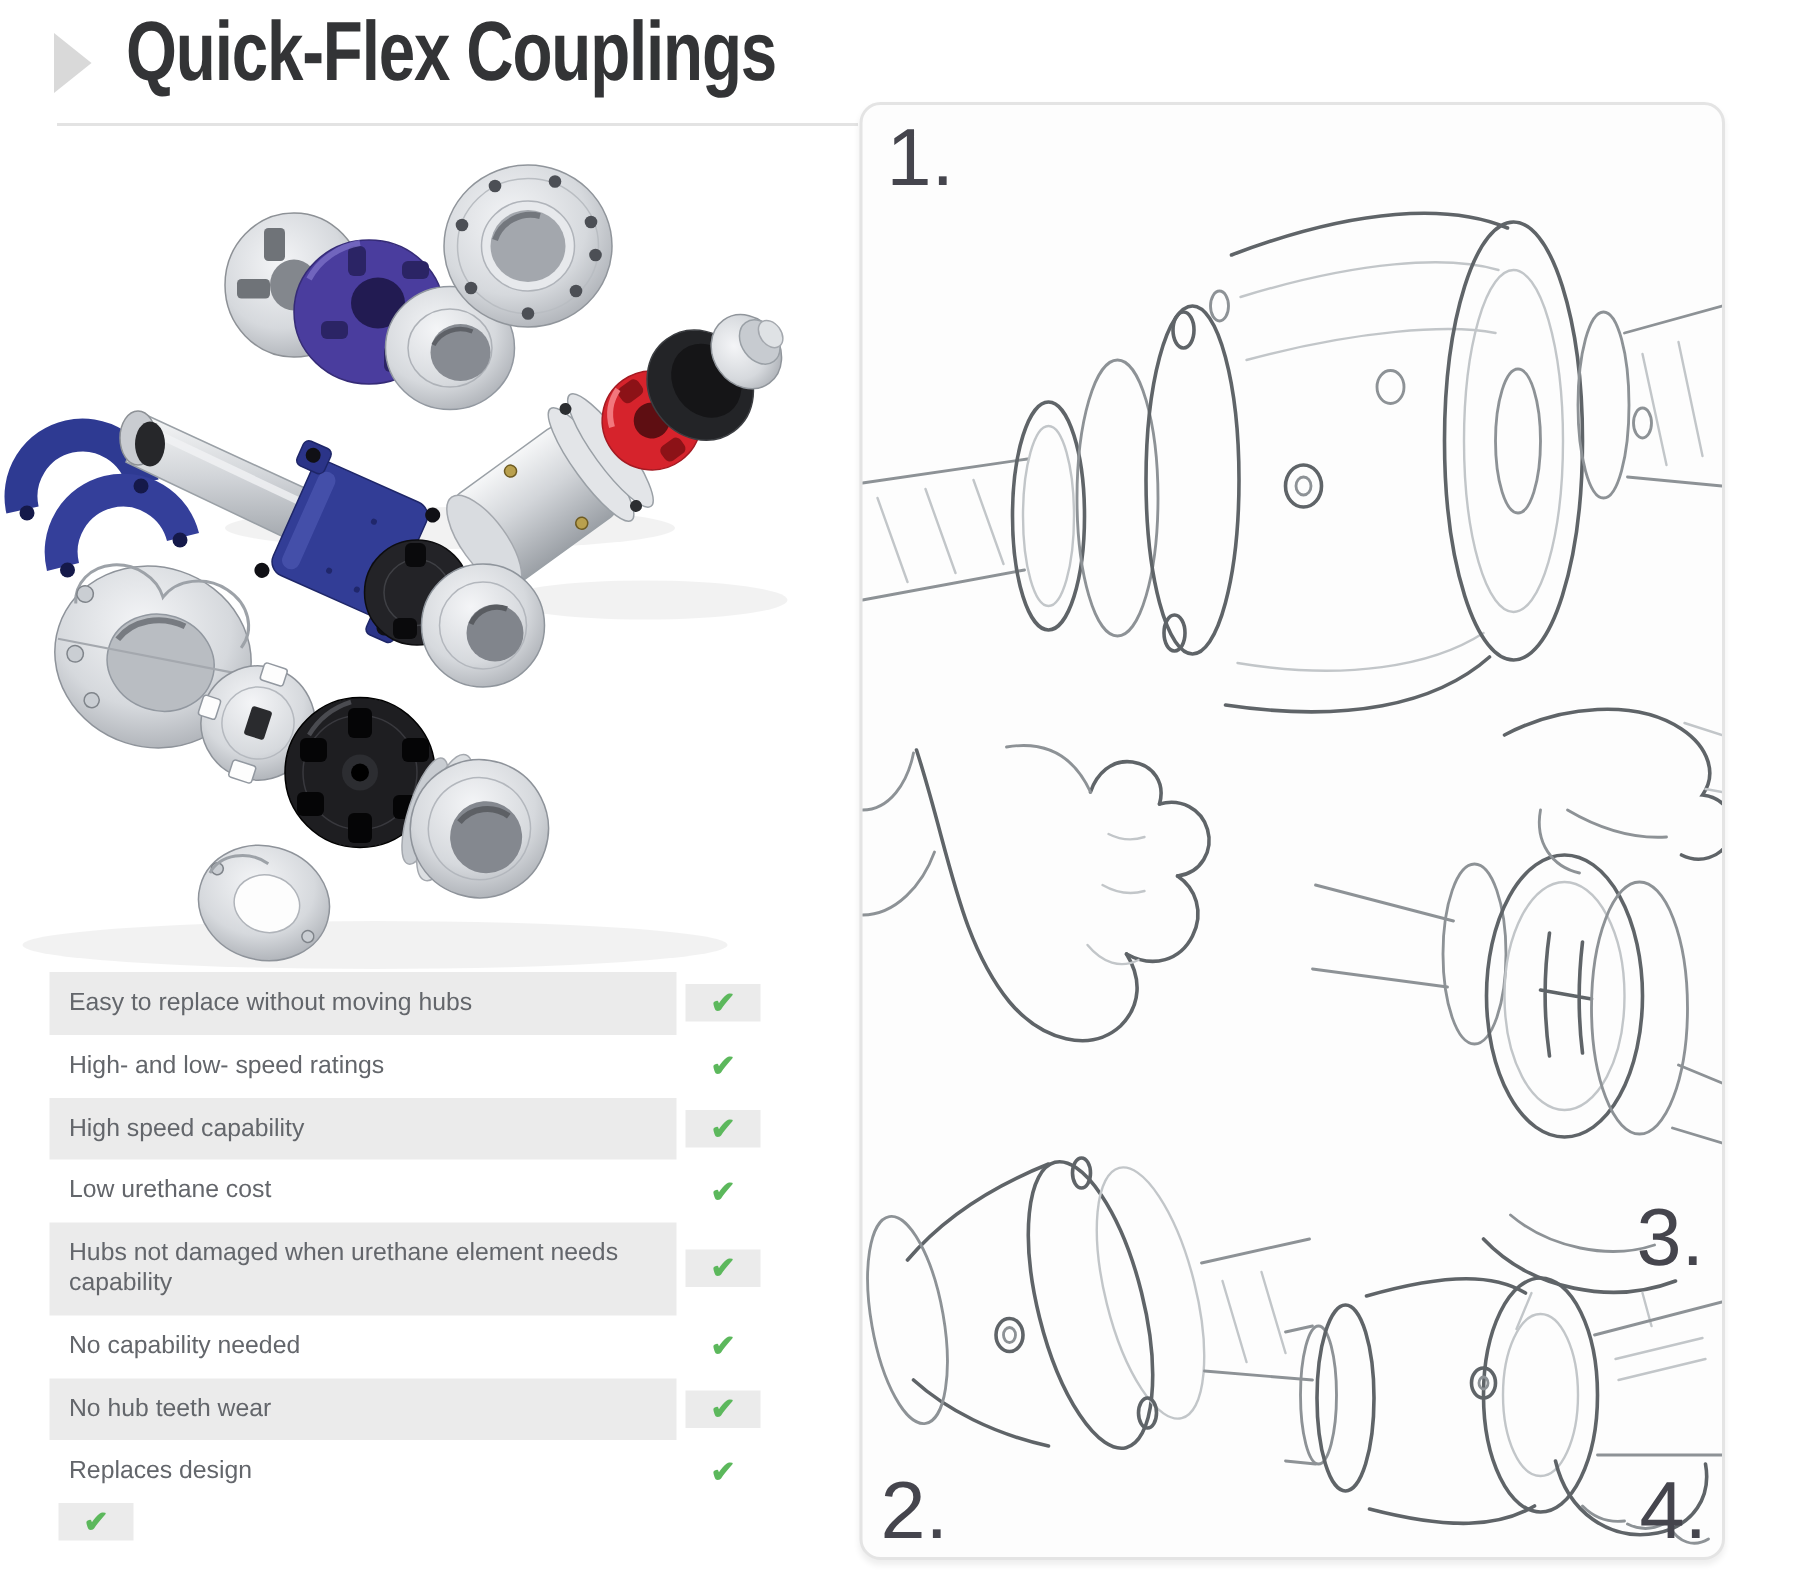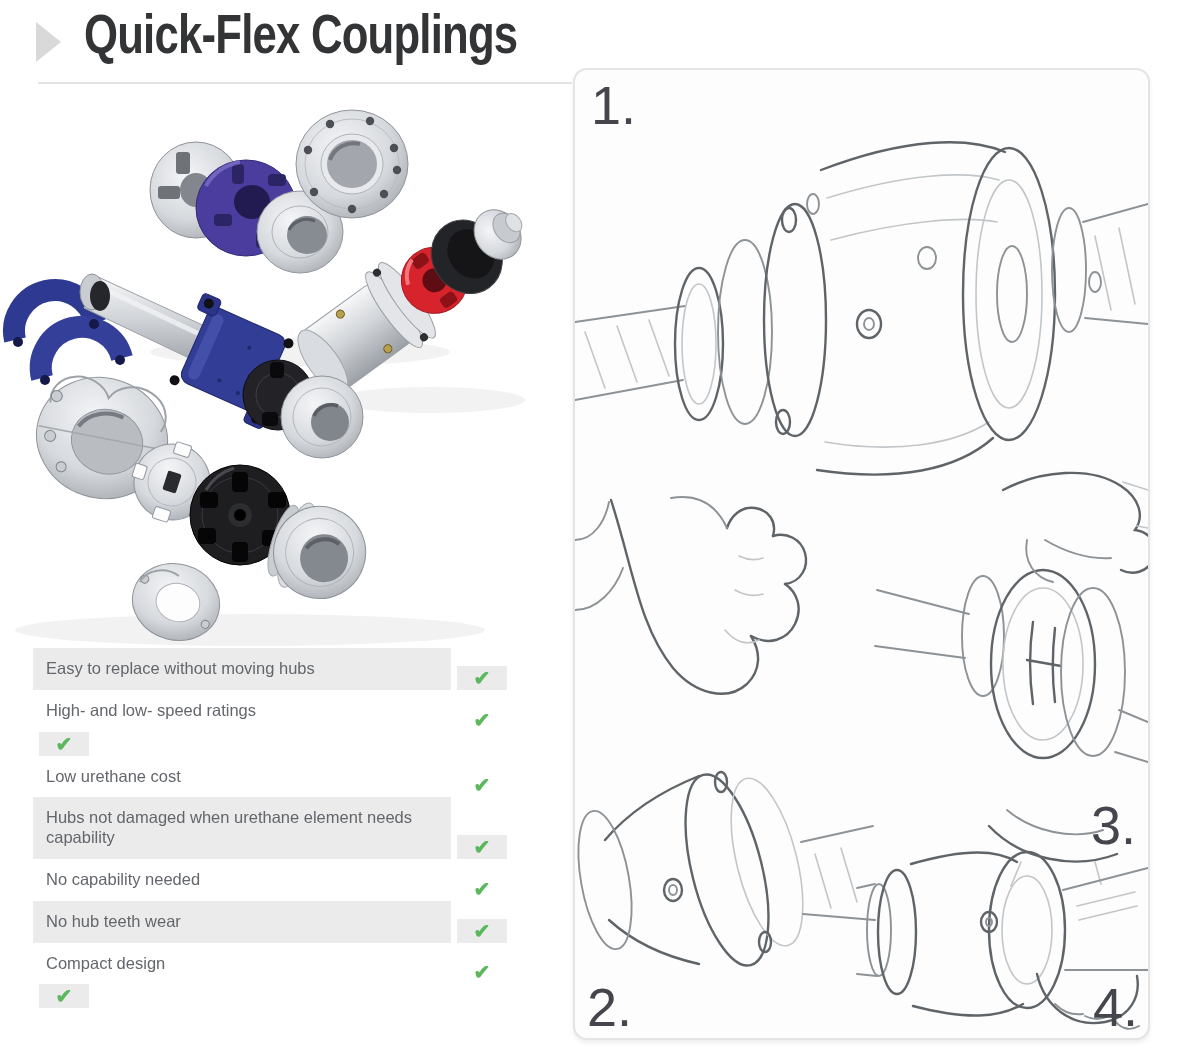--- a/index.html
+++ b/index.html
@@ -12,21 +12,21 @@
   .page-title{position:absolute;left:84px;top:6px;margin:0;font-size:56px;line-height:56px;
     font-weight:700;color:#333436;letter-spacing:-1px;white-space:nowrap;
     transform:scaleX(0.78);transform-origin:0 0;}
   .header-rule{position:absolute;left:38px;top:82px;width:534px;height:2px;background:#e3e3e3;}
 
   
   .photo-wrap{position:absolute;left:0;top:90px;width:560px;height:560px;}
 
   
   .features{position:absolute;left:33px;top:648px;width:474px;}
-  .feature-row{display:flex;align-items:flex-end;}
+  .feature-row{display:flex;align-items:center;}
   .feature-label{flex:1;display:flex;align-items:center;padding:11px 10px 11px 13px;
     font-size:16.5px;line-height:1.2;color:#63666b;}
   .feature-check{width:50px;margin-left:6px;display:flex;align-items:center;justify-content:center;}
   .feature-row.striped .feature-label,.feature-row.striped .feature-check{background:#ebebeb;}
   .check-icon{color:#5cb85c;font-size:20px;font-weight:700;}
 
   
   .panel{position:absolute;left:573px;top:68px;width:577px;height:972px;box-sizing:border-box;
     background:#fdfdfd;border:2px solid #e4e4e4;border-radius:14px;
     box-shadow:0 3px 4px rgba(0,0,0,0.07);}
@@ -220,20 +220,21 @@
           <span class="check-icon">✔</span>
         </div>
     </div>
     <div class="feature-row">
       <div class="feature-label">High- and low- speed ratings</div>
       <div class="feature-check">
           <span class="check-icon">✔</span>
         </div>
     </div>
     <div class="feature-row striped">
+      <div class="feature-label">High speed capability</div>
       <div class="feature-check">
           <span class="check-icon">✔</span>
         </div>
     </div>
     <div class="feature-row">
       <div class="feature-label">Low urethane cost</div>
       <div class="feature-check">
           <span class="check-icon">✔</span>
         </div>
     </div>
@@ -249,21 +250,21 @@
           <span class="check-icon">✔</span>
         </div>
     </div>
     <div class="feature-row striped">
       <div class="feature-label">No hub teeth wear</div>
       <div class="feature-check">
           <span class="check-icon">✔</span>
         </div>
     </div>
     <div class="feature-row">
-      <div class="feature-label">Compact design</div>
+      <div class="feature-label">Replaces design</div>
       <div class="feature-check">
           <span class="check-icon">✔</span>
         </div>
     </div>
     <div class="feature-row striped">
       <div class="feature-check">
           <span class="check-icon">✔</span>
         </div>
     </div>
   </div>

